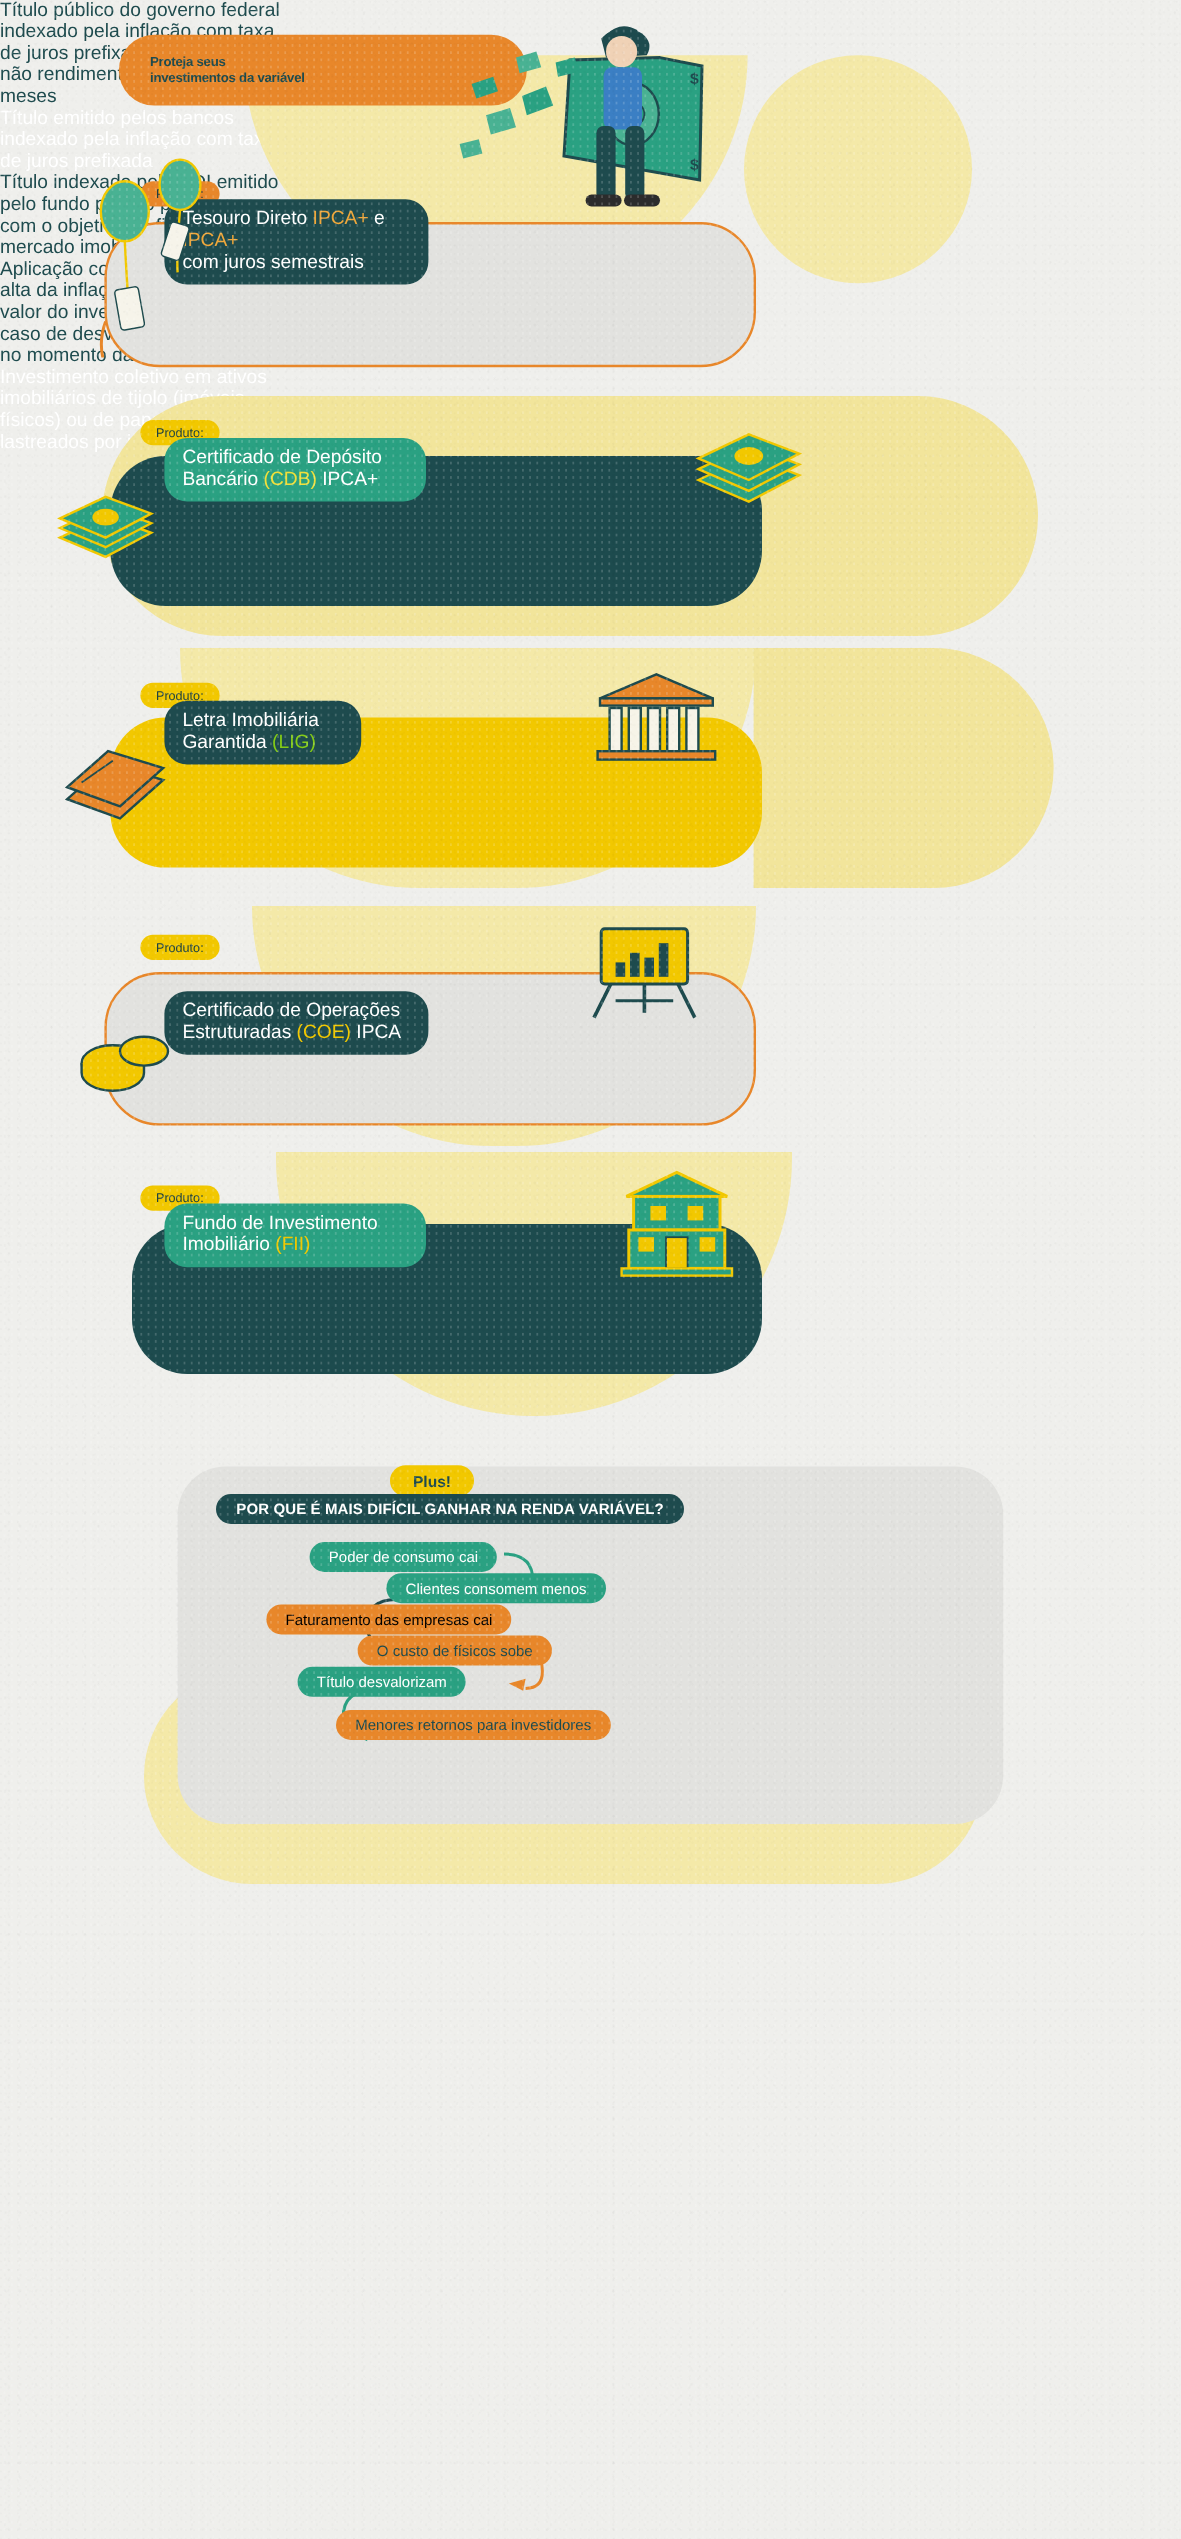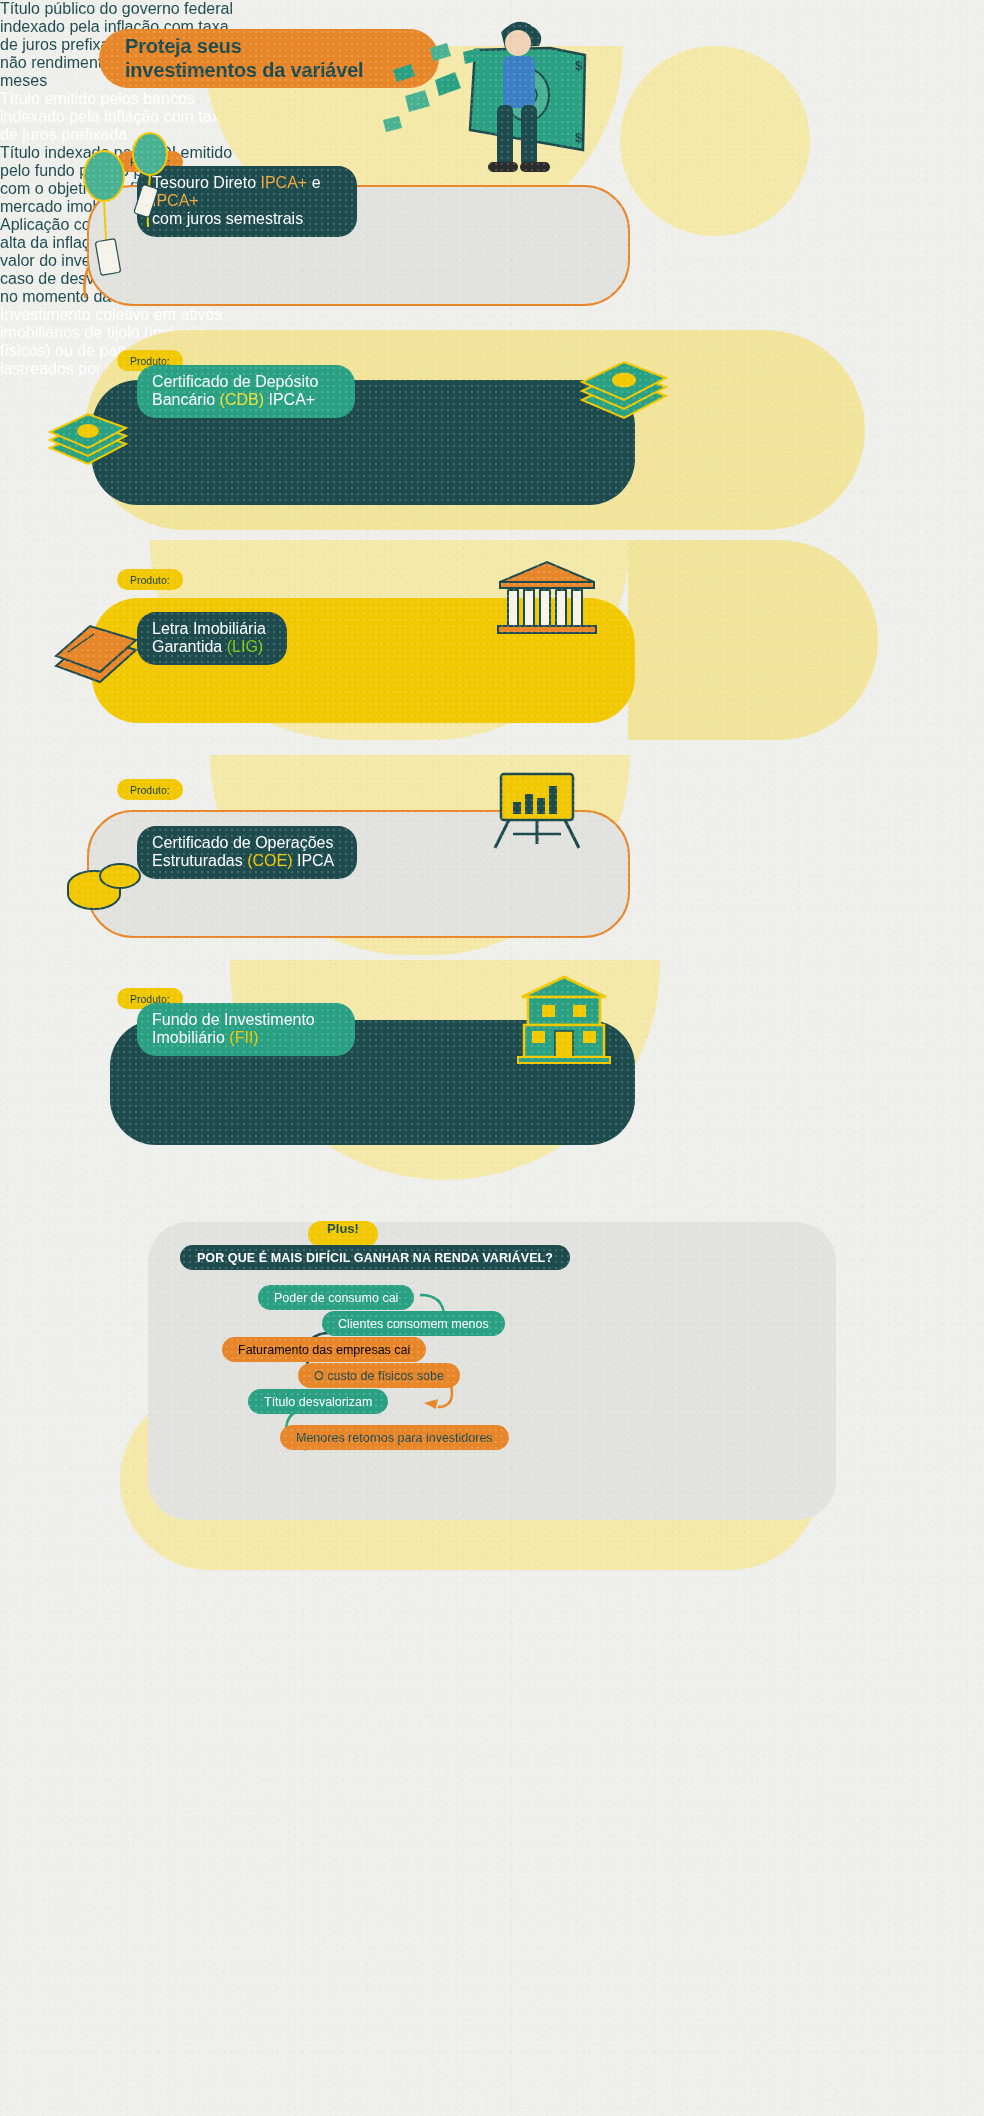--- a/index.html
+++ b/index.html
@@ -19,37 +19,37 @@
       radial-gradient(circle at 62% 33%, rgba(255,255,255,.5) 0 1px, transparent 1px);
     background-size:7px 7px,11px 11px,9px 9px,13px 13px,8px 8px,6px 6px;}
 
   .blob{position:absolute;background:#f4e9a8;border-radius:50%;z-index:0;}
   .blob2{position:absolute;background:#f2e59b;z-index:0;}
 
   
   .title-pill{position:absolute;left:99px;top:29px;width:340px;height:59px;
     background:#e8872a;border-radius:30px;z-index:20;
     display:flex;align-items:center;padding-left:26px;}
-  .title-pill .t{color:#1e4b4e;font-size:20px;font-weight:bold;line-height:1.18;letter-spacing:-.2px;}
+  .title-pill .t{color:#1e4b4e;font-size:11px;font-weight:bold;line-height:1.18;letter-spacing:-.2px;}
 
   
   .card{position:absolute;z-index:10;border-radius:46px;}
 
   .specbox{position:absolute;z-index:4;}
   .spec-lbl{font-size:11.5px;margin-bottom:3px;display:block;}
   .srow{display:flex;align-items:center;margin-bottom:7px;}
   .pill{border-radius:12px;padding:3.5px 13px;font-size:12.5px;display:inline-block;white-space:nowrap;}
   .sval{font-size:12.5px;font-weight:bold;margin-left:9px;white-space:nowrap;}
   .sval .sm{font-weight:normal;}
 
   
   .plus-panel{position:absolute;left:148px;top:1222px;width:688px;height:298px;
       background:#e2e2df;border-radius:40px;z-index:10;}
-  .plus-tag{position:absolute;left:308px;top:1221px;width:70px;height:26px;background:#f2c800;
-      border-radius:13px;display:flex;align-items:flex-start;justify-content:center;
+  .plus-tag{position:absolute;left:325px;top:1221px;width:70px;height:26px;background:#f2c800;
+      border-radius:13px;display:flex;align-items:center;justify-content:center;
       color:#1e4b4e;font-size:13px;font-weight:bold;z-index:14;}
   .plus-head{position:absolute;left:180px;top:1245px;width:390px;height:25px;background:#1e4b4e;
       border-radius:13px;display:flex;align-items:center;justify-content:center;z-index:14;}
   .plus-head span{color:#fff;font-size:12.5px;font-weight:bold;letter-spacing:.1px;}
   .flow-item{position:absolute;height:25px;border-radius:13px;display:flex;align-items:center;
       justify-content:center;font-size:12.5px;z-index:14;padding:12px 16px;}
 </style>
 </head>
 <body>
 
@@ -195,21 +195,21 @@
 <svg style="position:absolute;left:48px;top:620px;z-index:26;" width="100" height="80" viewBox="0 0 100 80">
   <g stroke="#1e4b4e" stroke-width="2" fill="#e8872a">
     <path d="M8 46 L42 16 L88 30 L52 62 Z"></path>
     <path d="M8 36 L42 6 L88 20 L52 52 Z"></path>
   </g>
   <path d="M20 32 L46 14" stroke="#1e4b4e" stroke-width="1.5" fill="none"></path>
 </svg>
 <div class="prod-tag" style="position:absolute;left:117px;top:569px;height:21px;border-radius:11px;background:#f2c800;display:flex;align-items:center;padding:0 13px;font-size:10.5px;color:#183e42;z-index:14;">
   <span>Produto:</span>
 </div>
-<div class="name-pill" style="position:absolute;left:137px;top:584px;width:150px;background:#1e4b4e;border-radius:19px;padding:8px 15px 9px 15px;z-index:15;margin-top:28px;">
+<div class="name-pill" style="position:absolute;left:137px;top:584px;width:164px;background:#1e4b4e;border-radius:19px;padding:8px 15px 9px 15px;z-index:15;">
   <div class="nm" style="color:#fff;">
     Letra Imobiliária<br>Garantida <span style="color:#84cc16">(LIG)</span>
   </div>
 </div>
 <div class="desc" style="left:140px;top:630px;width:242px;color:#1e4b4e;">Título indexado pelo CDI emitido pelo fundo próprio para bancos com o objetivo de financiar o mercado imobiliário</div>
 
 <div class="specbox" style="left:398px;top:613px;width:230px;">
   <span class="spec-lbl" style="color:#1e4b4e;">Tipo:</span>
   <div class="srow">
       <span class="pill" style="background:#fff;color:#1e4b4e;">Renda fixa</span>

